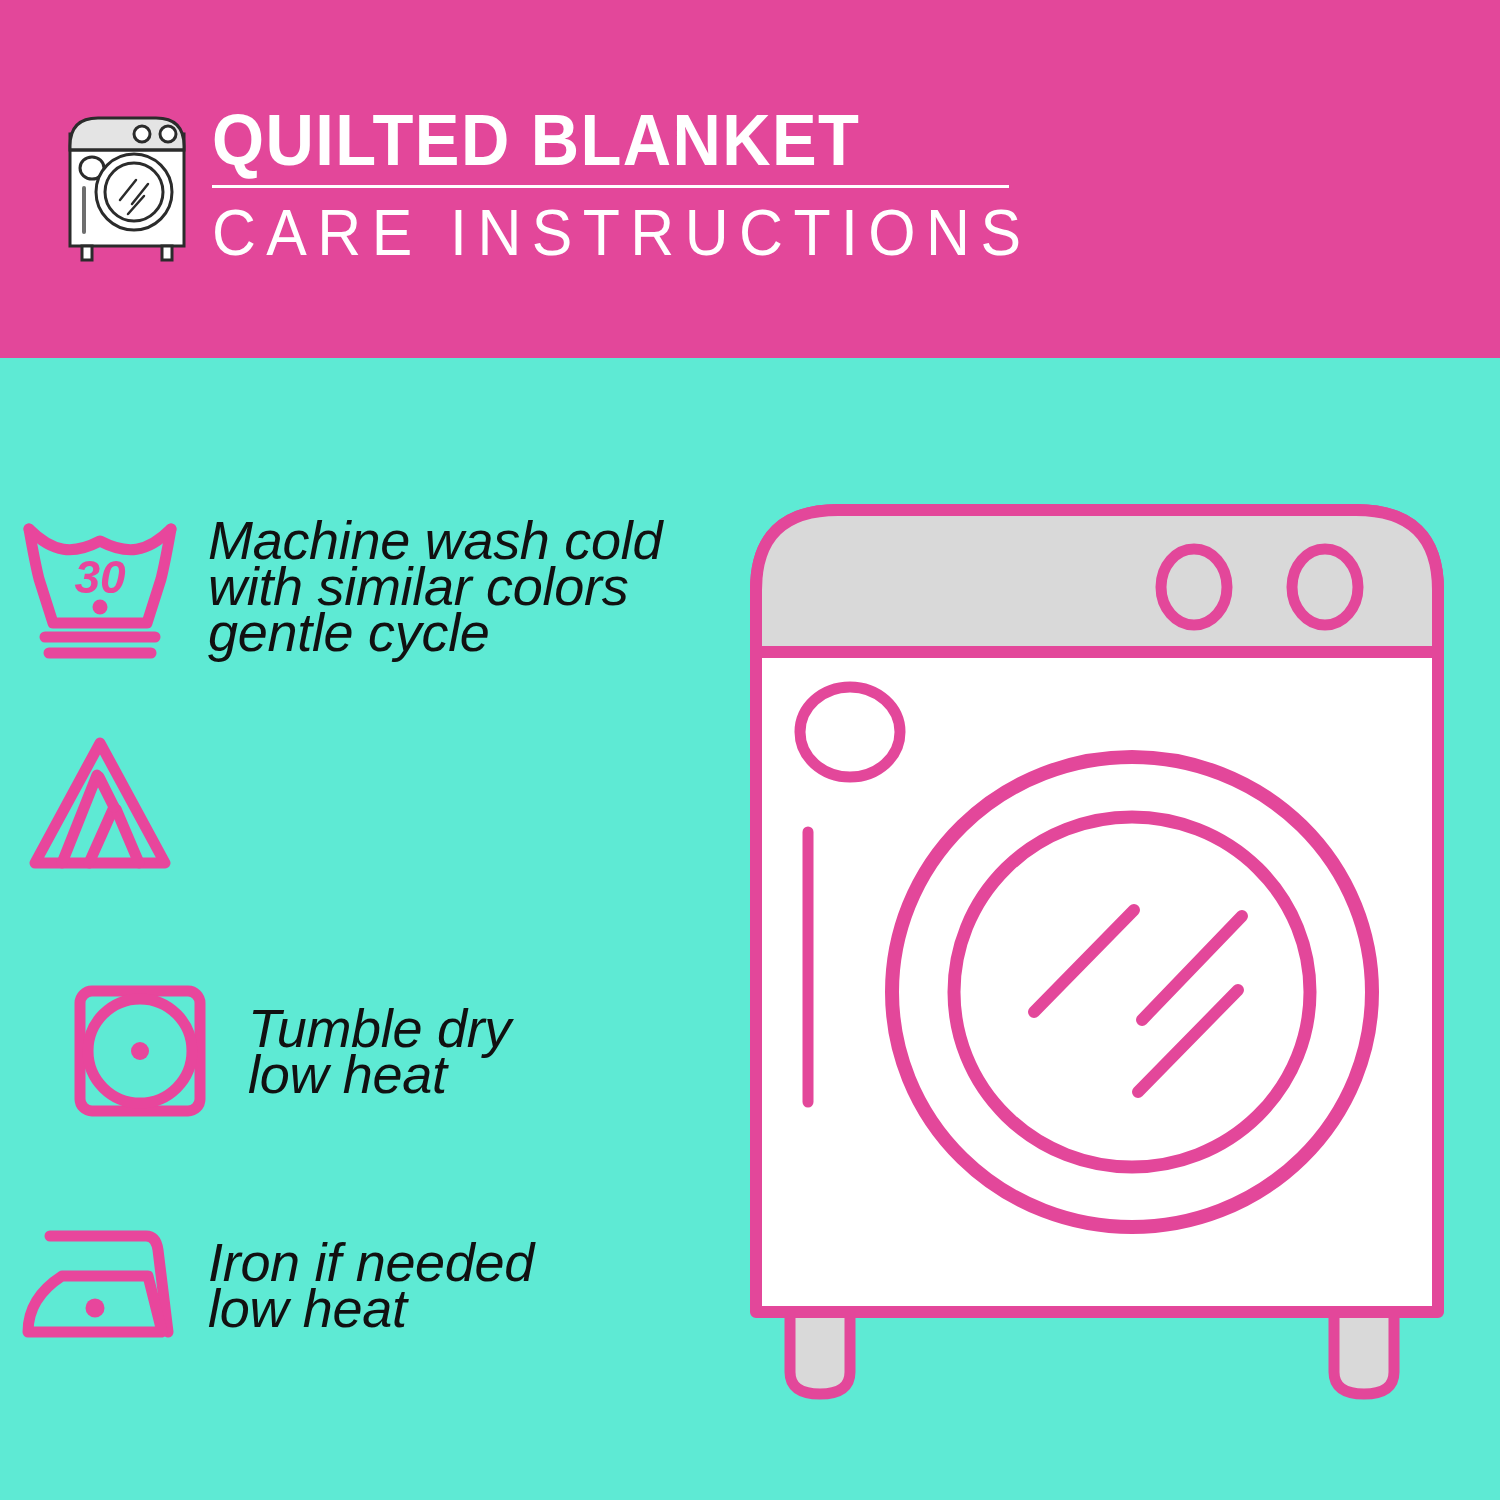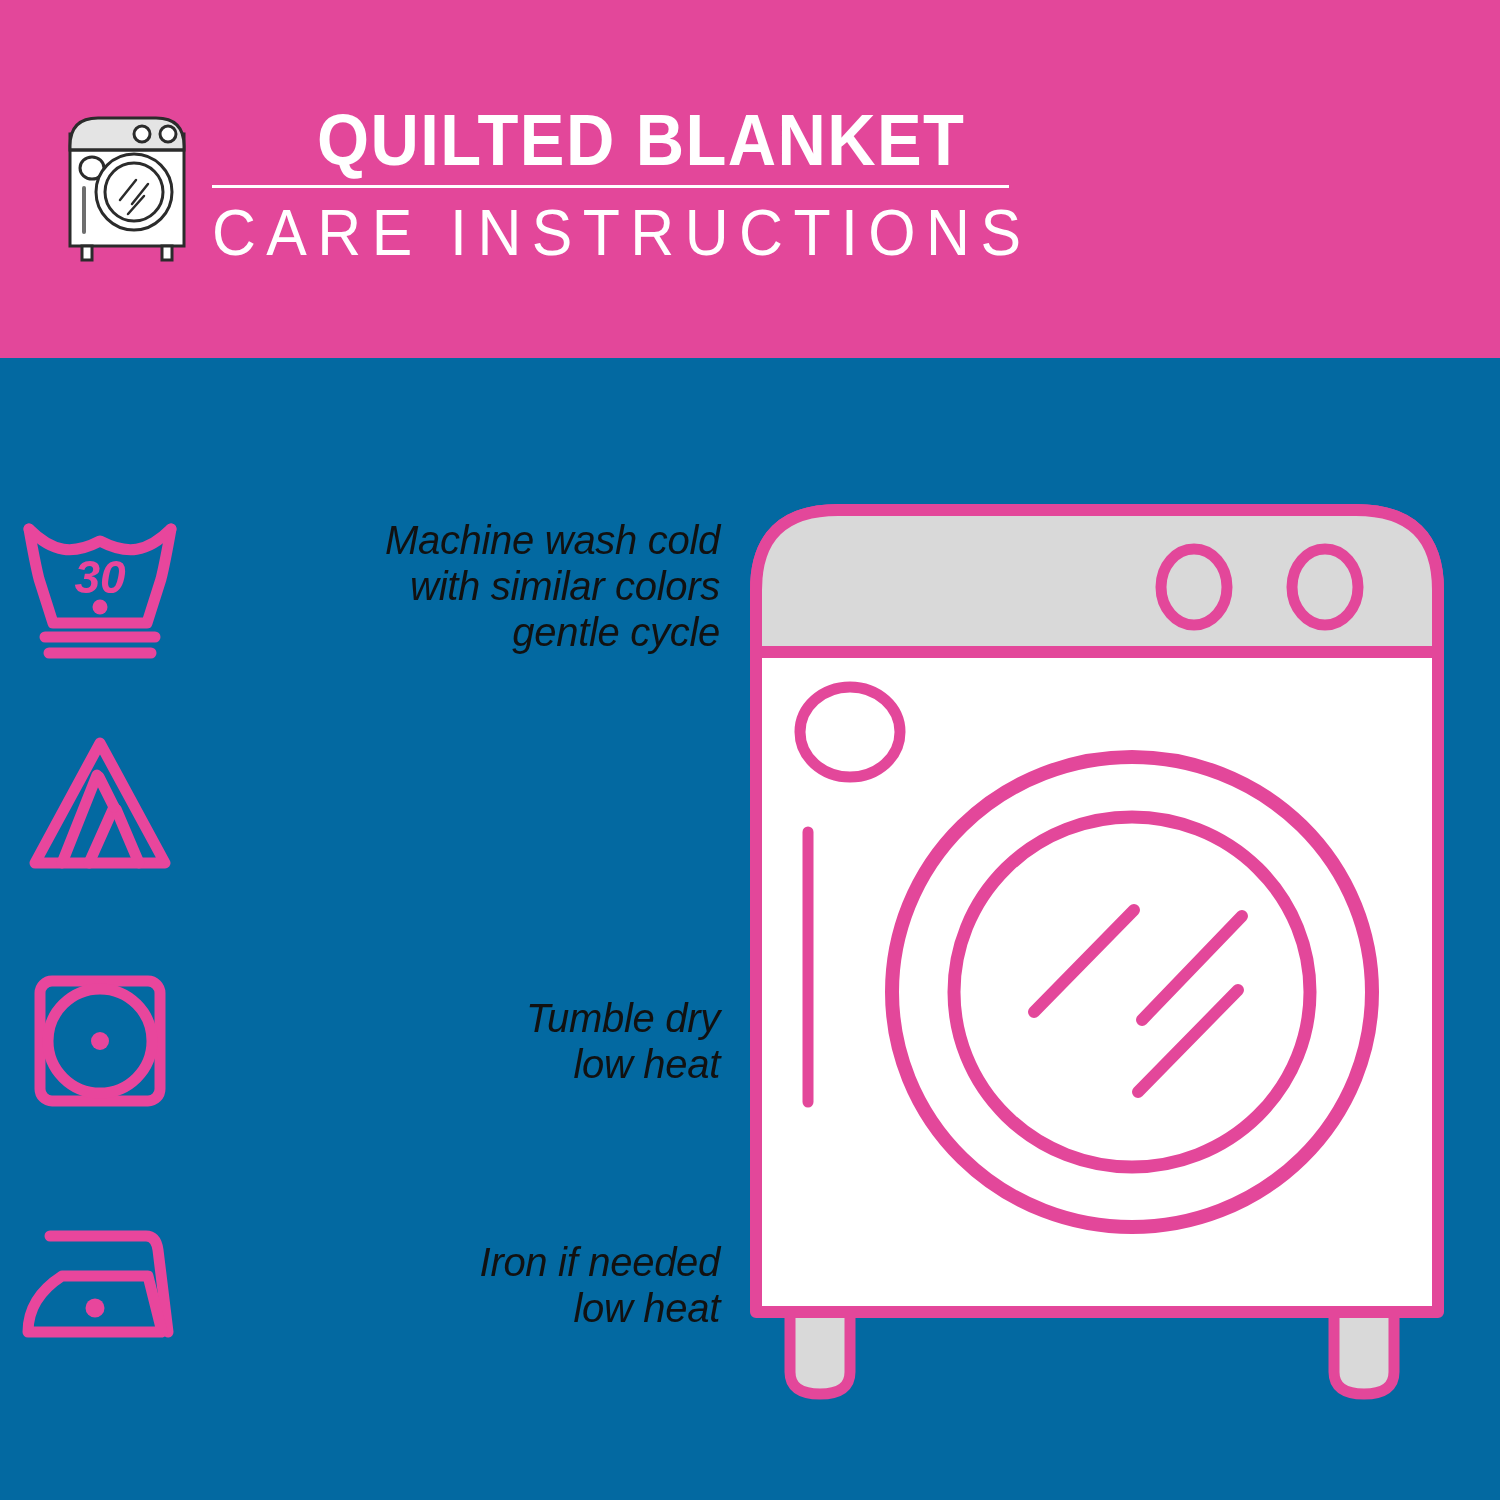--- a/index.html
+++ b/index.html
@@ -10,22 +10,21 @@
     height: 1500px;
     background: #ffffff;
     font-family: "Liberation Sans", sans-serif;
     overflow: hidden;
   }
 
   #infographic {
     position: relative;
     width: 1500px;
     height: 1500px;
-    background: #0369a1;
-    text-align: right;
+    background: #5eead4;
   }
 
   
   #header-band {
     position: absolute;
     left: 0; top: 0;
     width: 1500px;
     height: 358px;
     background: #e3479a;
   }
@@ -89,36 +88,36 @@
     position: absolute;
     left: 0;
     width: 720px;
     display: flex;
     align-items: center;
     font-style: italic;
   }
 
   .instruction-row[data-row="0"] { top: 0px;   height: 200px; }
   .instruction-row[data-row="1"] { top: 232px; height: 175px; }
-  .instruction-row[data-row="2"] { top: 470px; height: 170px; }
+  .instruction-row[data-row="2"] { top: 480px; height: 170px; margin-left: 40px; }
   .instruction-row[data-row="3"] { top: 716px; height: 165px; }
 
   .instruction-icon {
     flex: 0 0 auto;
     width: 200px;
     display: flex;
     align-items: center;
     justify-content: center;
   }
 
   .instruction-label {
     flex: 1 1 auto;
     font-family: "Liberation Sans", sans-serif;
     font-weight: 400;
-    font-size: 40px;
+    font-size: 54px;
     line-height: 46px;
     color: #111111;
     letter-spacing: -0.3px;
     white-space: pre-line;
     padding-left: 8px;
   }
 
   
   #washing-machine-illustration {
     position: absolute;

